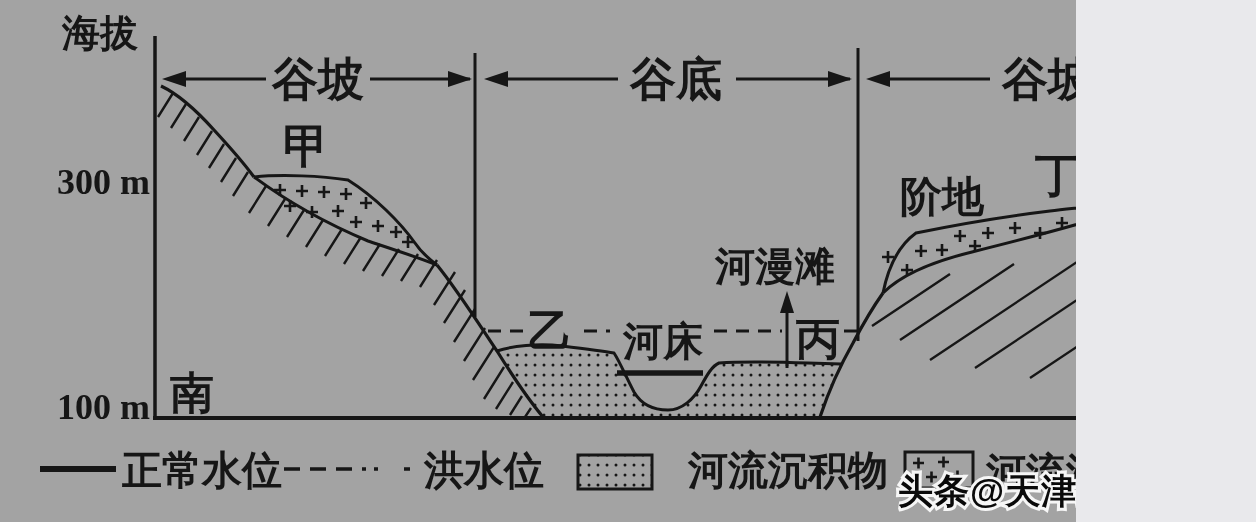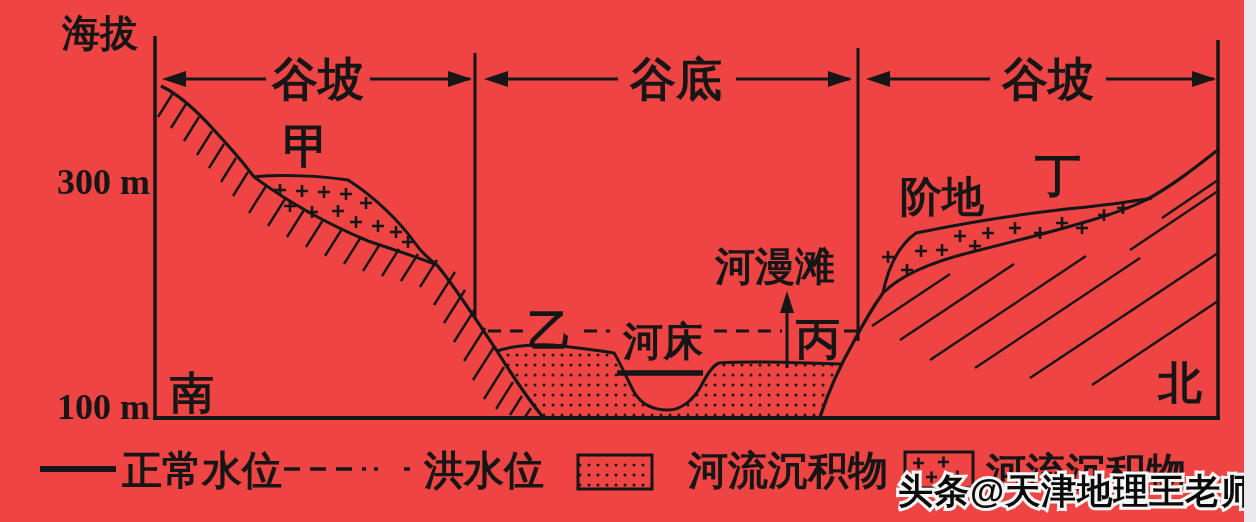--- a/index.html
+++ b/index.html
@@ -1,16 +1,16 @@
 <!DOCTYPE html>
 <html><head>
 <meta charset="utf-8">
 <style>
   html,body{margin:0;padding:0;background:#e9e9ec;}
-  #stage{position:relative;width:1244px;height:522px;background:#ef4444;overflow:hidden;
+  #stage{position:relative;width:1076px;height:522px;background:#a3a3a3;overflow:hidden;
          font-family:"Liberation Serif","DejaVu Serif",serif;}
   svg{display:block}
   .lbl{font-family:"Liberation Serif","DejaVu Serif",serif;font-weight:700;fill:#161616;}
   .wm{font-family:"Liberation Sans","DejaVu Sans",sans-serif;font-weight:700;fill:#0a0a0a;
       stroke:#f6f6f6;stroke-width:6px;paint-order:stroke;letter-spacing:1px;}
   .ln{stroke:#161616;fill:none;stroke-linecap:butt;}
   .hatch{stroke:#161616;stroke-width:2.4;fill:none;}
   .plus{stroke:#161616;stroke-width:2.6;fill:none;}
   .head{fill:#161616;stroke:none;}
 </style>

